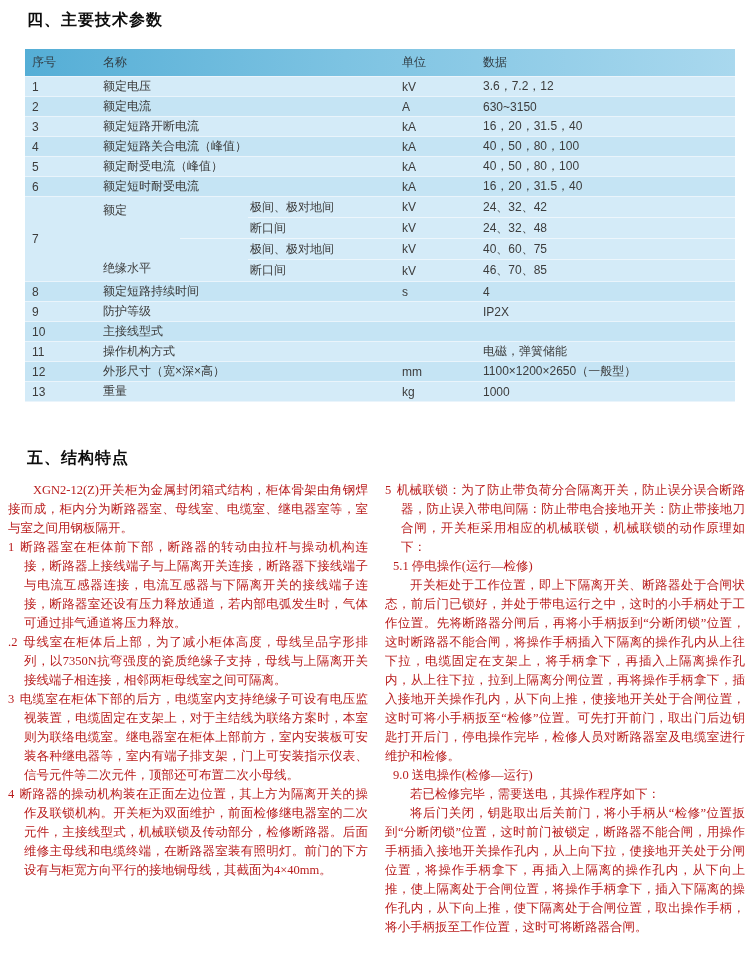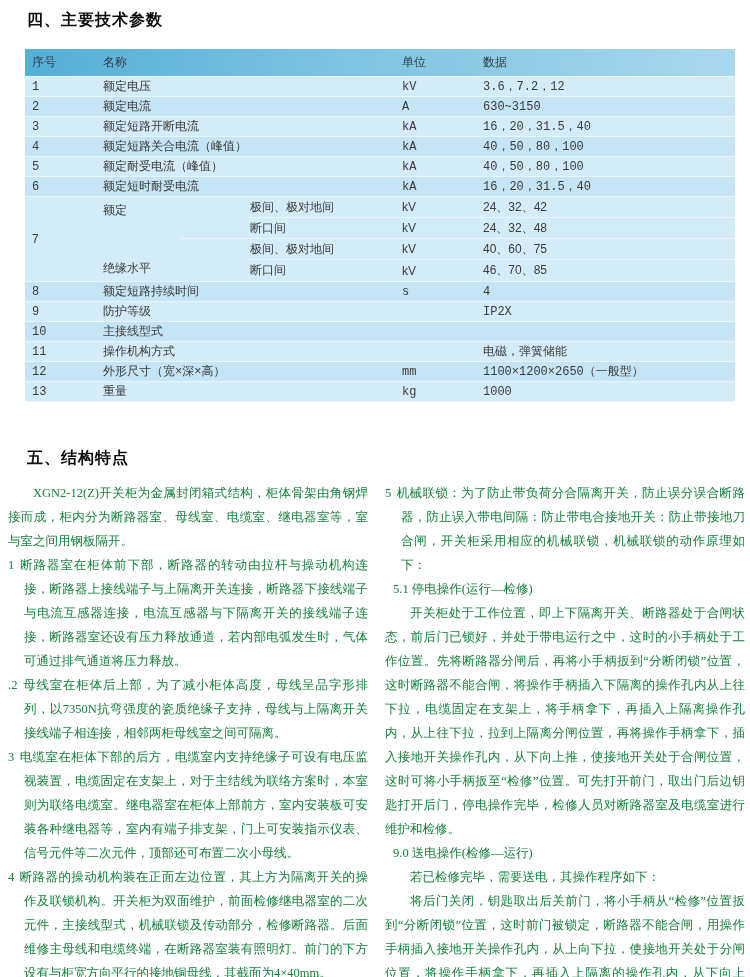--- a/index.html
+++ b/index.html
@@ -13,21 +13,20 @@
   }
   #title4{margin:10px 0 0 27px;}
   #title5{margin:46px 0 0 27px;}
 
   
   .spec-table{margin:18px 15px 0 25px;font-size:12px;color:#3c3c3c;}
   .trow{
     display:grid;grid-template-columns:75px 300px 80px 1fr;
     height:20px;box-sizing:border-box;border-bottom:1px solid #eaf4fb;
     align-items:center;
-    font-family:Liberation Mono, monospace;
   }
   .thead{
     height:28px;
     background:linear-gradient(90deg,#55aed6 0%,#7dc3e2 45%,#a9d8ee 100%);
     color:#313d44;
   }
   .r-light{background:#d4ebf8;}
   .r-dark{background:#c5e4f4;}
   .c{white-space:nowrap;overflow:hidden;}
   .c.no{padding-left:7px;}
@@ -53,21 +52,21 @@
   .data7{grid-column:6;padding-left:3px;}
   .sr1{grid-row:1;} .sr2{grid-row:2;} .sr3{grid-row:3;} .sr4{grid-row:4;}
   .b{border-bottom:1px solid #edf6fc;box-sizing:border-box;}
 
   
   .columns{margin:12px 5px 0 8px;display:flex;gap:17px;}
   .col{width:360px;}
   .columns p{
     margin:0;text-align:justify;
     font-family:"Liberation Serif","DejaVu Serif",serif;
-    font-size:12.5px;line-height:24px;color:#15803d;
+    font-size:12.5px;line-height:19px;color:#b91c1c;
   }
   .indent{text-indent:25px;}
   .hang{padding-left:16px;text-indent:-16px;}
   .hang .num{margin-right:5px;}
   .subhead{padding-left:8px;}
 </style>
 </head>
 <body>
 
 <h2 id="title4" class="sec-title">四、主要技术参数</h2>

